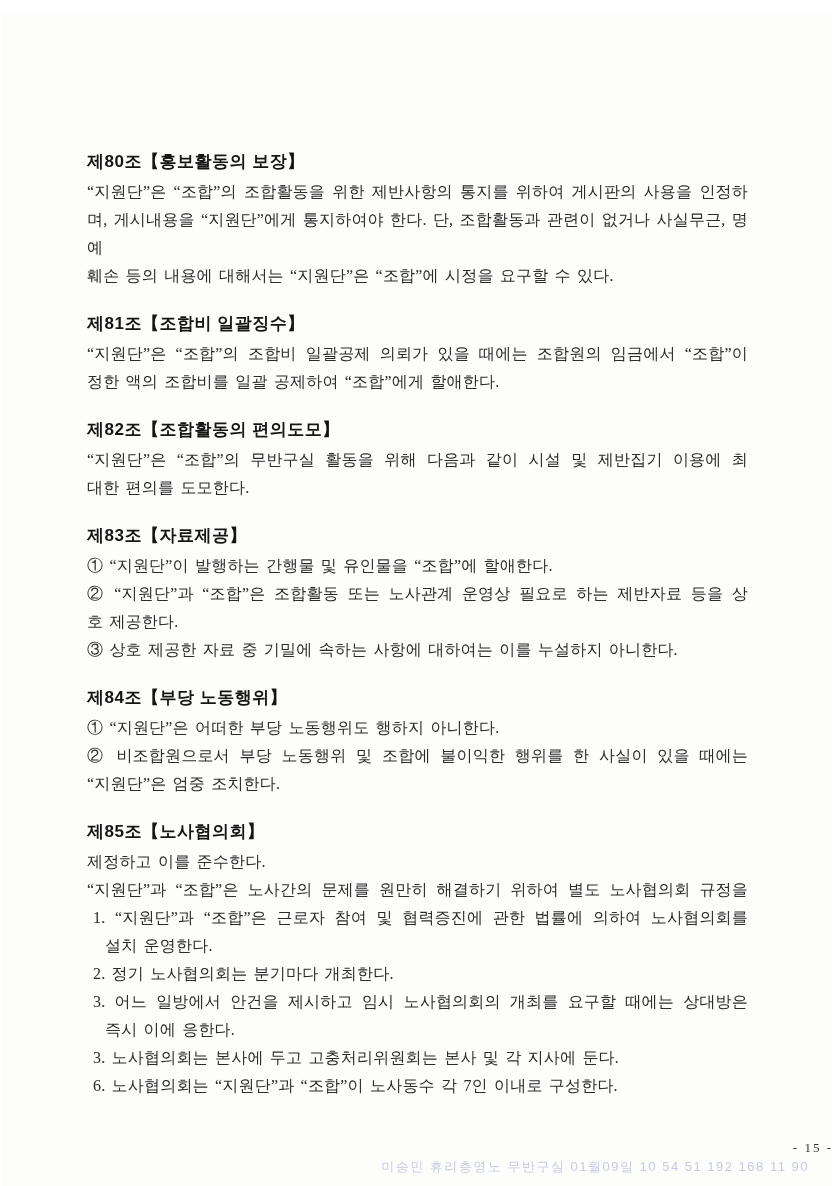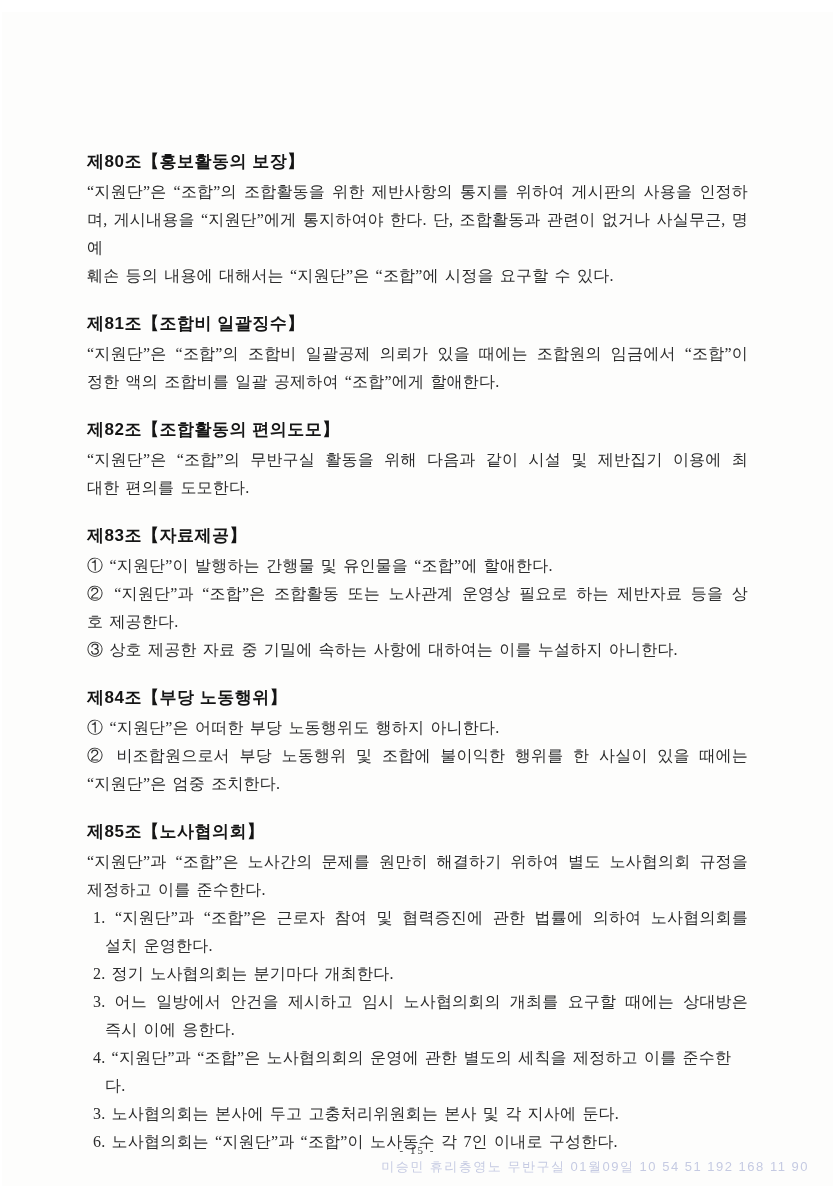--- a/index.html
+++ b/index.html
@@ -59,22 +59,22 @@
     line-height: 28px;
     color: #151515;
     letter-spacing: 1px;
   }
   .chapter .chapter-num { margin-right: 26px; }
   .page-number {
     position: absolute;
     left: 0;
     right: 0;
     bottom: 42px;
-    text-align: center;
-    font-size: 11px;
+    text-align: right;
+    font-size: 13px;
     letter-spacing: 2px;
     color: #333333;
   }
   .watermark {
     position: absolute;
     right: 24px;
     bottom: 22px;
     font-family: Liberation Sans, sans-serif;
     font-size: 13px;
     letter-spacing: 1.5px;
@@ -119,29 +119,28 @@
     <section class="article">
       <h2 class="art-heading">제84조【부당 노동행위】</h2>
       <div class="line">① “지원단”은 어떠한 부당 노동행위도 행하지 아니한다.</div>
       <div class="line j">② 비조합원으로서 부당 노동행위 및 조합에 불이익한 행위를 한 사실이 있을 때에는</div>
       <div class="line">“지원단”은 엄중 조치한다.</div>
     </section>
 
 
     <section class="article">
       <h2 class="art-heading">제85조【노사협의회】</h2>
+      <div class="line">제정하고 이를 준수한다.</div>
       <div class="line j">“지원단”과 “조합”은 노사간의 문제를 원만히 해결하기 위하여 별도 노사협의회 규정을</div>
-      <div class="line">제정하고 이를 준수한다.</div>
 
       <div class="line j li-first">1. “지원단”과 “조합”은 근로자 참여 및 협력증진에 관한 법률에 의하여 노사협의회를</div>
       <div class="line li-cont">설치 운영한다.</div>
       <div class="line li-first">2. 정기 노사협의회는 분기마다 개최한다.</div>
       <div class="line j li-first">3. 어느 일방에서 안건을 제시하고 임시 노사협의회의 개최를 요구할 때에는 상대방은</div>
       <div class="line li-cont">즉시 이에 응한다.</div>
-      <div class="line li-first">4. “지원단”과 “조합”은 노사협의회의 운영에 관한 별도의 세칙을 제정하고 이를 준수한다.</div>
       <div class="line li-first">3. 노사협의회는 본사에 두고 고충처리위원회는 본사 및 각 지사에 둔다.</div>
       <div class="line li-first">6. 노사협의회는 “지원단”과 “조합”이 노사동수 각 7인 이내로 구성한다.</div>
     </section>
 
   </div>
 
   <div class="page-number">- 15 -</div>
   <div class="watermark">미승민 휴리층영노 무반구실 01월09일 10 54 51 192 168 11 90</div>
 </div>
 

